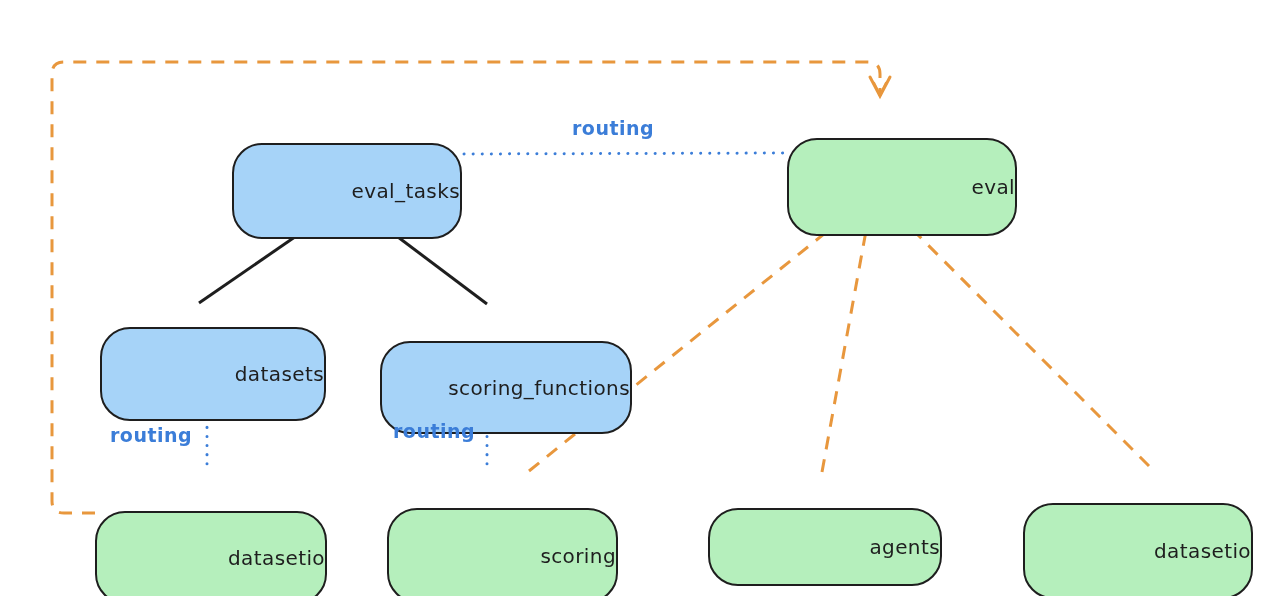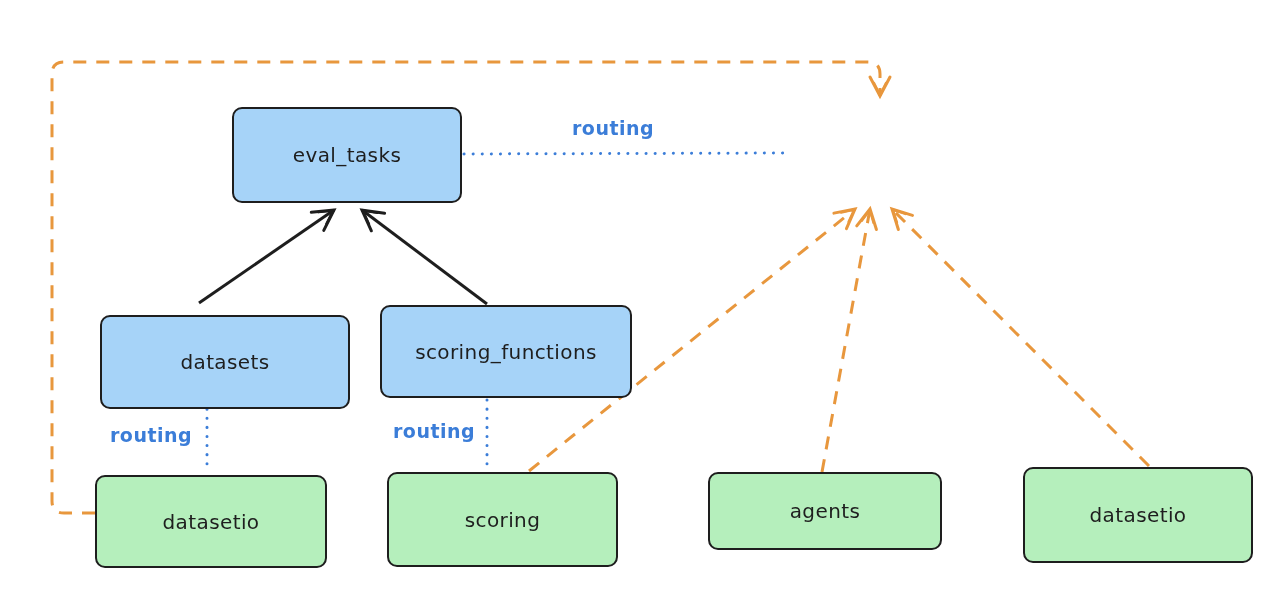--- a/index.html
+++ b/index.html
@@ -26,26 +26,27 @@
   }
   .edge{fill:none;stroke-width:3px;}
   .stroke-black{stroke:var(--stroke);}
   .stroke-blue{stroke:var(--blue-line);}
   .stroke-orange{stroke:var(--orange-line);}
   .dotted{stroke-dasharray:0.1 9;stroke-linecap:round;}
   .dashed{stroke-dasharray:13 10;stroke-linecap:butt;}
   .node{
     position:absolute;
     border:2.5px solid var(--stroke);
-    border-radius:10px;
-    display:flex;align-items:center;justify-content:center;
+    border-radius:30px;
+    display:flex;align-items:center;justify-content:flex-end;
     box-sizing:border-box;
     color:var(--stroke);
     font-size:20px;
     letter-spacing:0.4px;
+    margin-top:36px;
   }
   .node.blue{background:var(--blue-fill);}
   .node.green{background:var(--green-fill);}
   .edge-label{
     position:absolute;
     color:var(--blue-line);
     font-size:19px;
     font-weight:bold;
     letter-spacing:0.5px;
     width:92px;
@@ -78,22 +79,25 @@
     <path class="edge stroke-orange dashed" marker-end="url(#mOrange)" d="M 529 471 L 855 209"></path>
     <path class="edge stroke-orange dashed" marker-end="url(#mOrange)" d="M 822 472 L 870 209"></path>
     <path class="edge stroke-orange dashed" marker-end="url(#mOrange)" d="M 1149 466 L 892 209"></path>
     <path class="edge stroke-orange dashed" marker-end="url(#mOrange)" d="M 95 513 L 64 513 Q 52 513 52 501 L 52 74 Q 52 62 64 62 L 868 62 Q 880 62 880 74 L 880 96"></path>
   </svg>
 
   <div class="node blue" style="left:232px;top:107px;width:230px;height:96px;">
     <span>eval_tasks</span>
   </div>
 
+  <div class="node green" style="left:787px;top:102px;width:230px;height:98px;">
+    <span>eval</span>
+  </div>
 
-  <div class="node blue" style="left:100px;top:315px;width:250px;height:94px;">
+  <div class="node blue" style="left:100px;top:291px;width:226px;height:94px;">
     <span>datasets</span>
   </div>
 
   <div class="node blue" style="left:380px;top:305px;width:252px;height:93px;">
     <span>scoring_functions</span>
   </div>
 
   <div class="node green" style="left:95px;top:475px;width:232px;height:93px;">
     <span>datasetio</span>
   </div>

